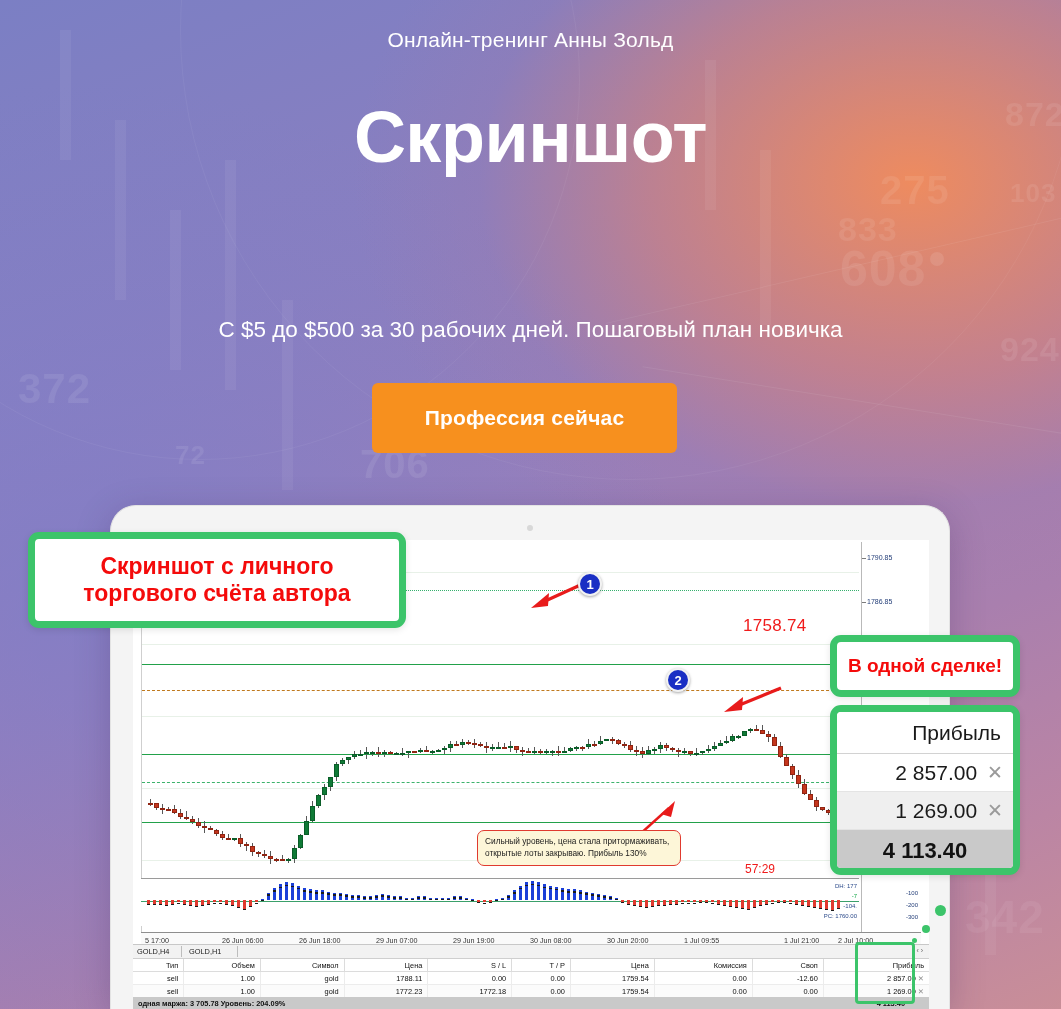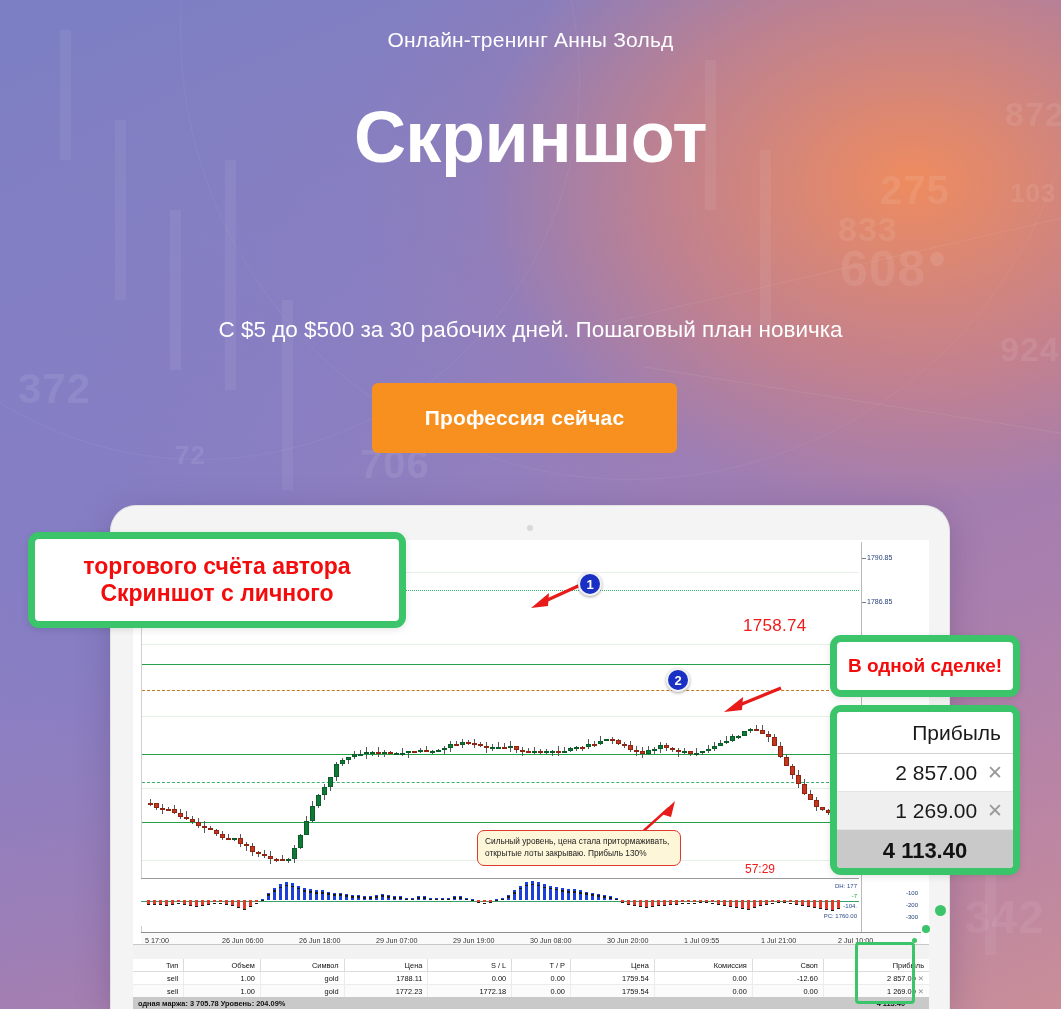--- a/index.html
+++ b/index.html
@@ -957,26 +957,33 @@
 
       <div class="timeaxis" id="timeaxis">
           <span style="left: 4px;">5 17:00</span>
           <span style="left: 81px;">26 Jun 06:00</span>
           <span style="left: 158px;">26 Jun 18:00</span>
           <span style="left: 235px;">29 Jun 07:00</span>
           <span style="left: 312px;">29 Jun 19:00</span>
           <span style="left: 389px;">30 Jun 08:00</span>
           <span style="left: 466px;">30 Jun 20:00</span>
           <span style="left: 543px;">1 Jul 09:55</span>
-          <span style="left: 620px;">1 Jul 21:00</span>
+          <span style="left: 643px;">1 Jul 21:00</span>
           <span style="left: 697px;">2 Jul 10:00</span>
         </div>
     </div>
 
     <div class="term">
+      <div class="tabs">
+        <span style="left:4px;">GOLD,H4</span>
+        <div class="sep" style="left:48px;"></div>
+        <span style="left:56px;">GOLD,H1</span>
+        <div class="sep" style="left:104px;"></div>
+        <span class="nav">‹ ›</span>
+      </div>
 
       <table class="trades">
         <thead>
             <tr id="thead-row">
               <th>Тип</th>
               <th>Объем</th>
               <th>Символ</th>
               <th>Цена</th>
               <th>S / L</th>
               <th>T / P</th>
@@ -1019,22 +1026,22 @@
         <div class="rt">4 113.40</div>
       </div>
     </div>
   </div>
 </div>
 
 <div class="hl-box" style="top:942px;left:855px;width:60px;height:62px;"></div>
 
 <div class="callout" id="callout-screenshot">
   <div>
+    <div>Скриншот с личного</div>
     <div>торгового счёта автора</div>
-    <div>Скриншот с личного</div>
   </div>
 </div>
 
 <div class="callout" id="callout-onedeal">В одной сделке!</div>
 
 <div class="profit-panel">
   <div class="pp-head">Прибыль</div>
   <div class="pp-row">
     <span>2 857.00</span>
     <span class="pp-x">✕</span>

